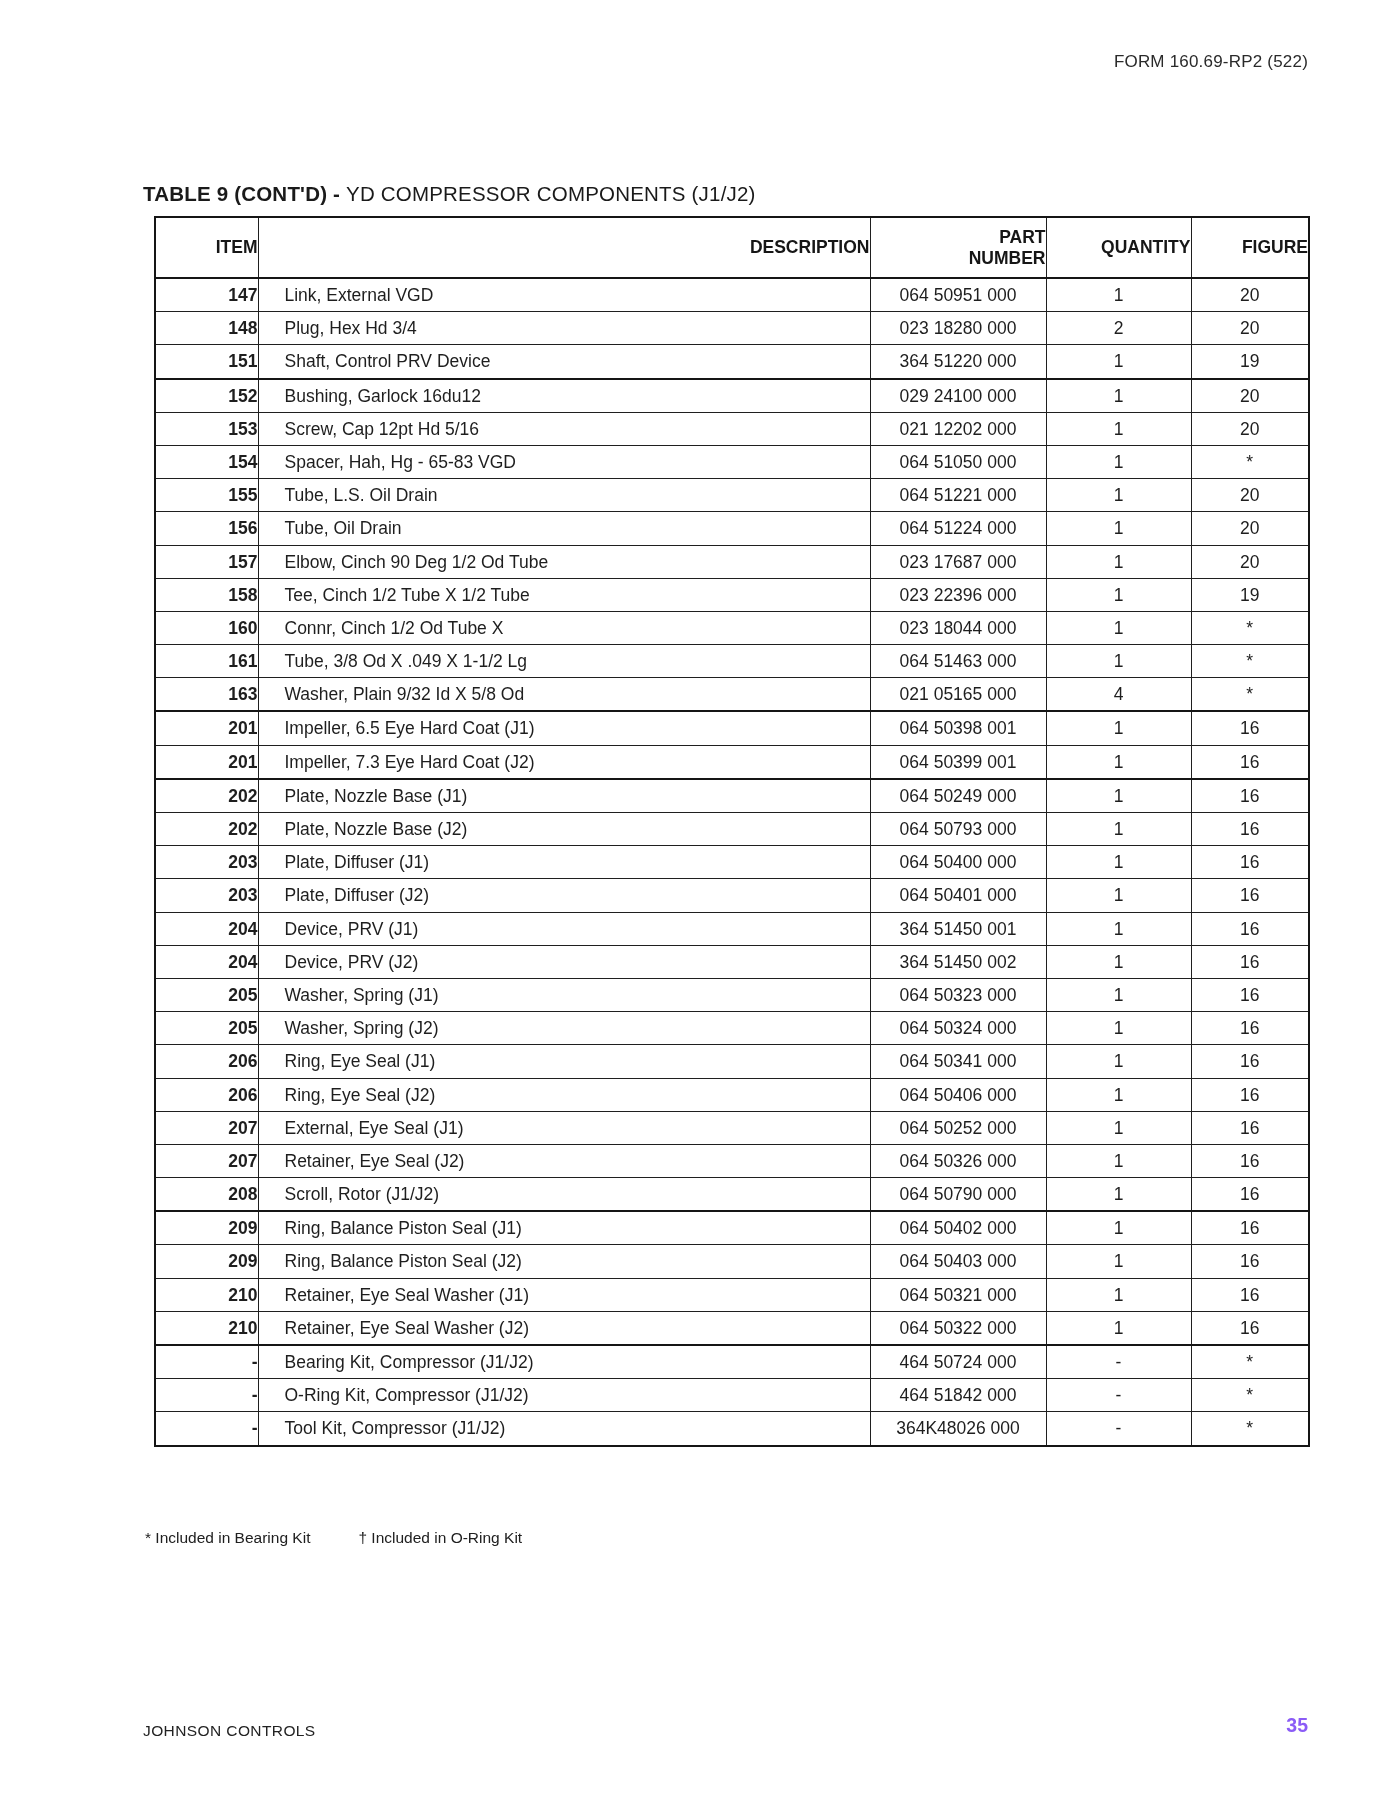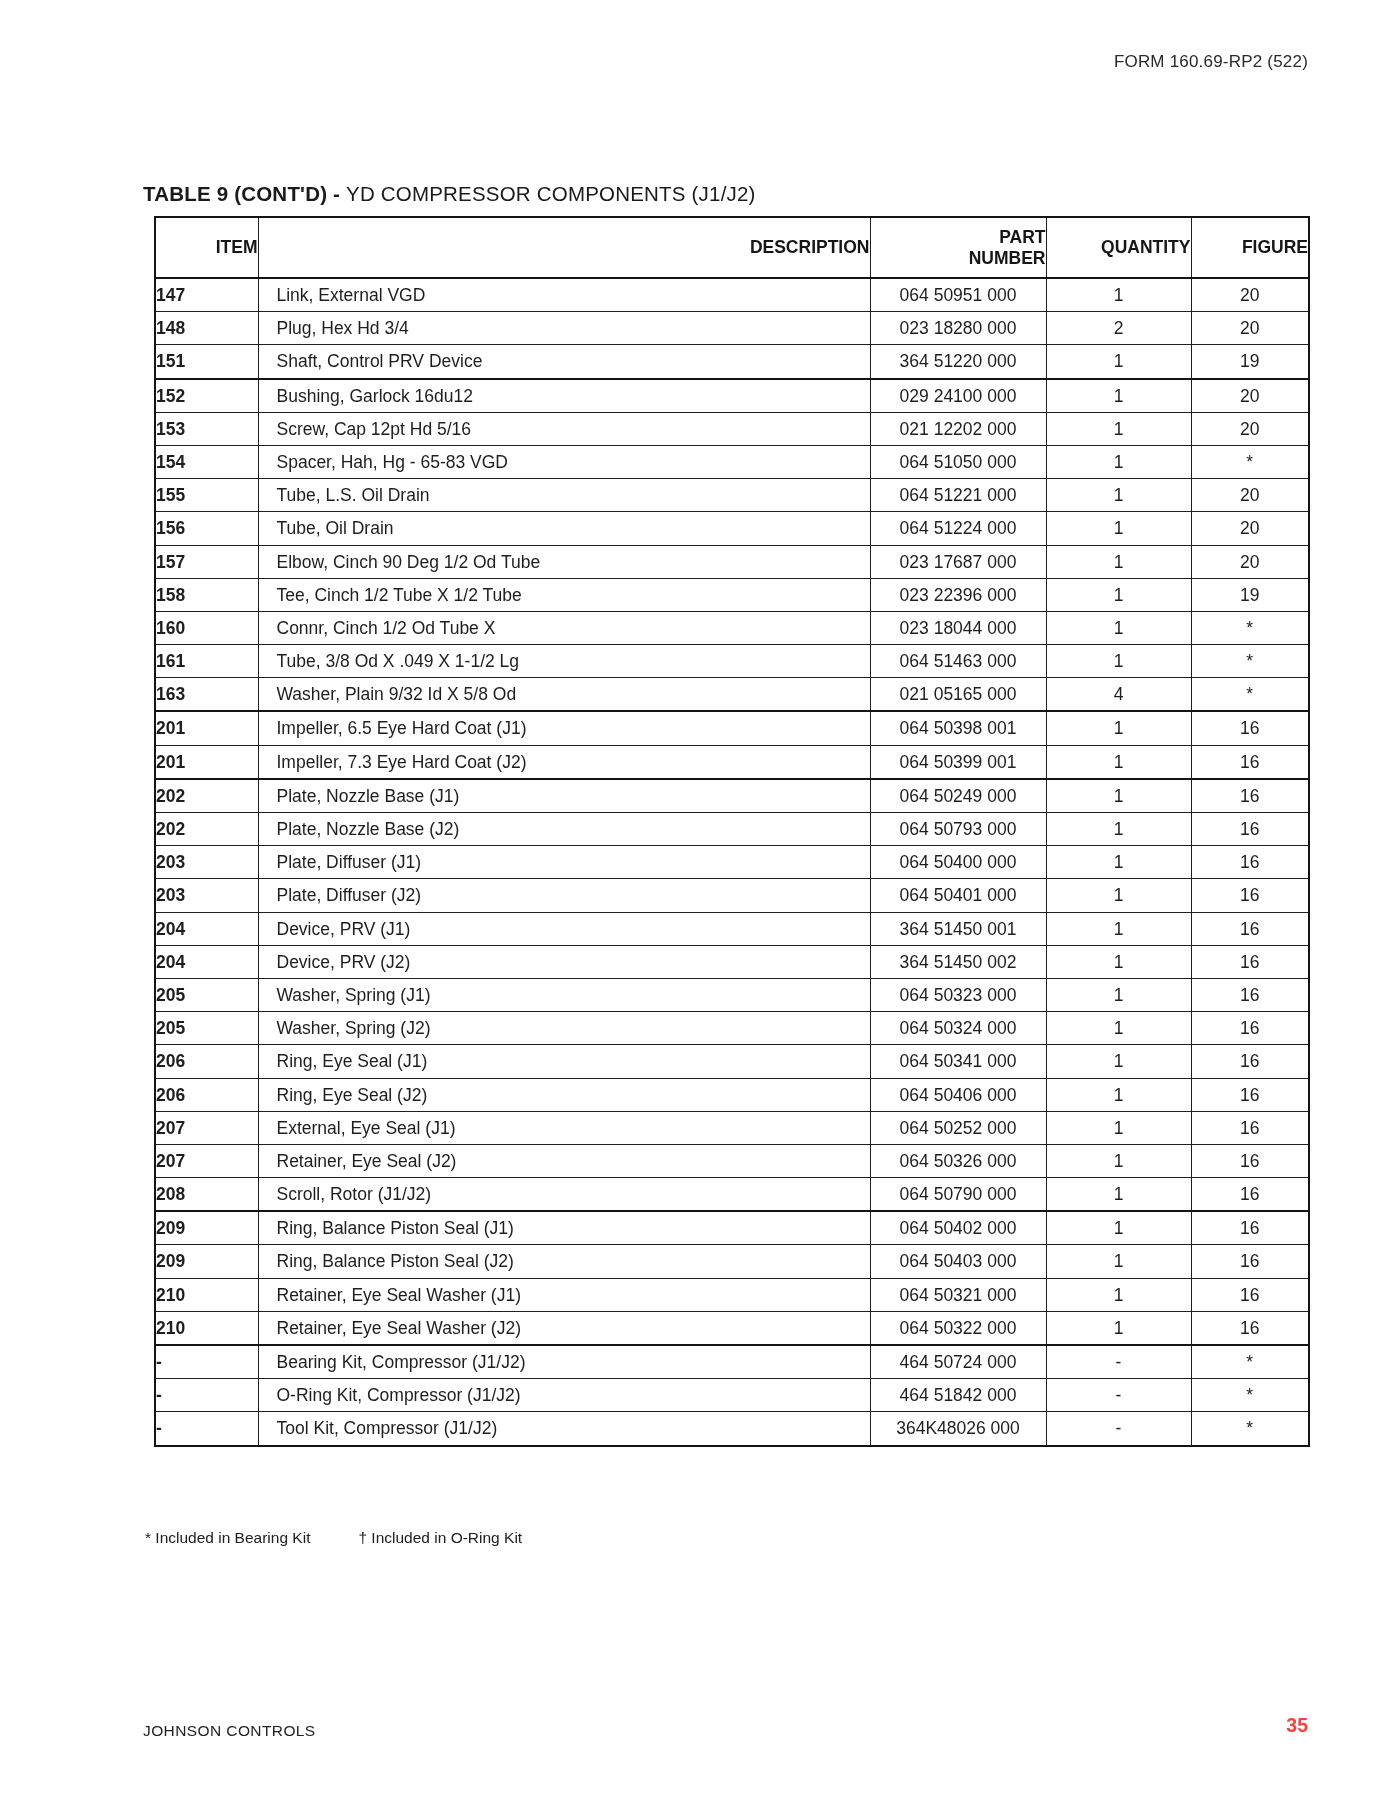--- a/index.html
+++ b/index.html
@@ -27,35 +27,35 @@
     font-size:17.5px;line-height:1.15;
     padding:0;overflow:hidden;white-space:nowrap;
   }
   .parts-table thead th{
     height:59px;font-weight:bold;text-align:right;vertical-align:middle;
     border-bottom:2.5px solid #151515;font-size:17.5px;color:#161616;
   }
   .parts-table thead th.h-desc{text-align:right;padding-left:11px;}
   .parts-table tbody td{height:32.2px;vertical-align:middle;color:#1e1e1e;}
   .parts-table tbody tr.thick td{border-bottom:2.5px solid #151515;}
-  td.c-item{font-weight:bold;text-align:left;color:#141414;}
-  td.c-desc{text-align:left;padding-left:18px;}
+  td.c-item{font-weight:bold;text-align:right;color:#141414;}
+  td.c-desc{text-align:left;padding-left:26px;}
   td.c-part,td.c-qty,td.c-fig{text-align:center;}
   .col-item{width:103px}.col-desc{width:612px}.col-part{width:176px}
   .col-qty{width:145px}.col-fig{width:118px}
   .footnote{
     position:absolute;left:145px;top:1529px;font-size:15.5px;color:#202020;
     display:flex;gap:48px;
   }
   .footer-left{
     position:absolute;left:143px;top:1722px;font-size:15.5px;letter-spacing:0.4px;
     color:#222;
   }
   .footer-right{
-    position:absolute;right:83px;top:1714px;font-size:19.5px;font-weight:bold;color:#ef4444;
+    position:absolute;right:83px;top:1714px;font-size:19.5px;font-weight:bold;color:#8b5cf6;
   }
 </style>
 </head>
 <body>
 
 <div class="form-header">FORM 160.69-RP2 (522)</div>
 
 <div class="table-title">
   <span class="bold">TABLE 9 (CONT'D) - </span><span>YD COMPRESSOR COMPONENTS (J1/J2)</span>
 </div>

